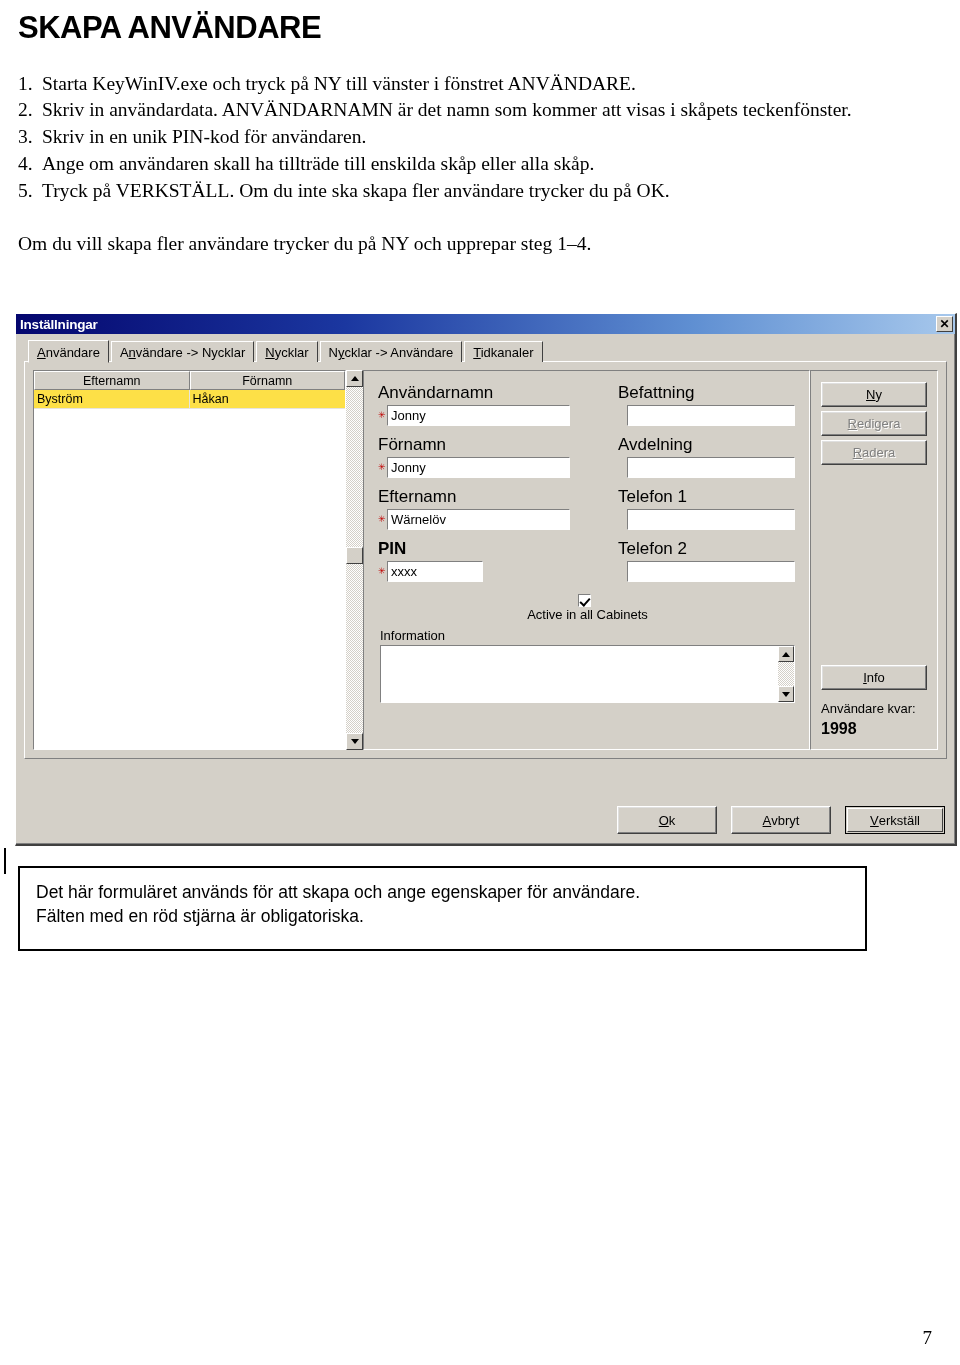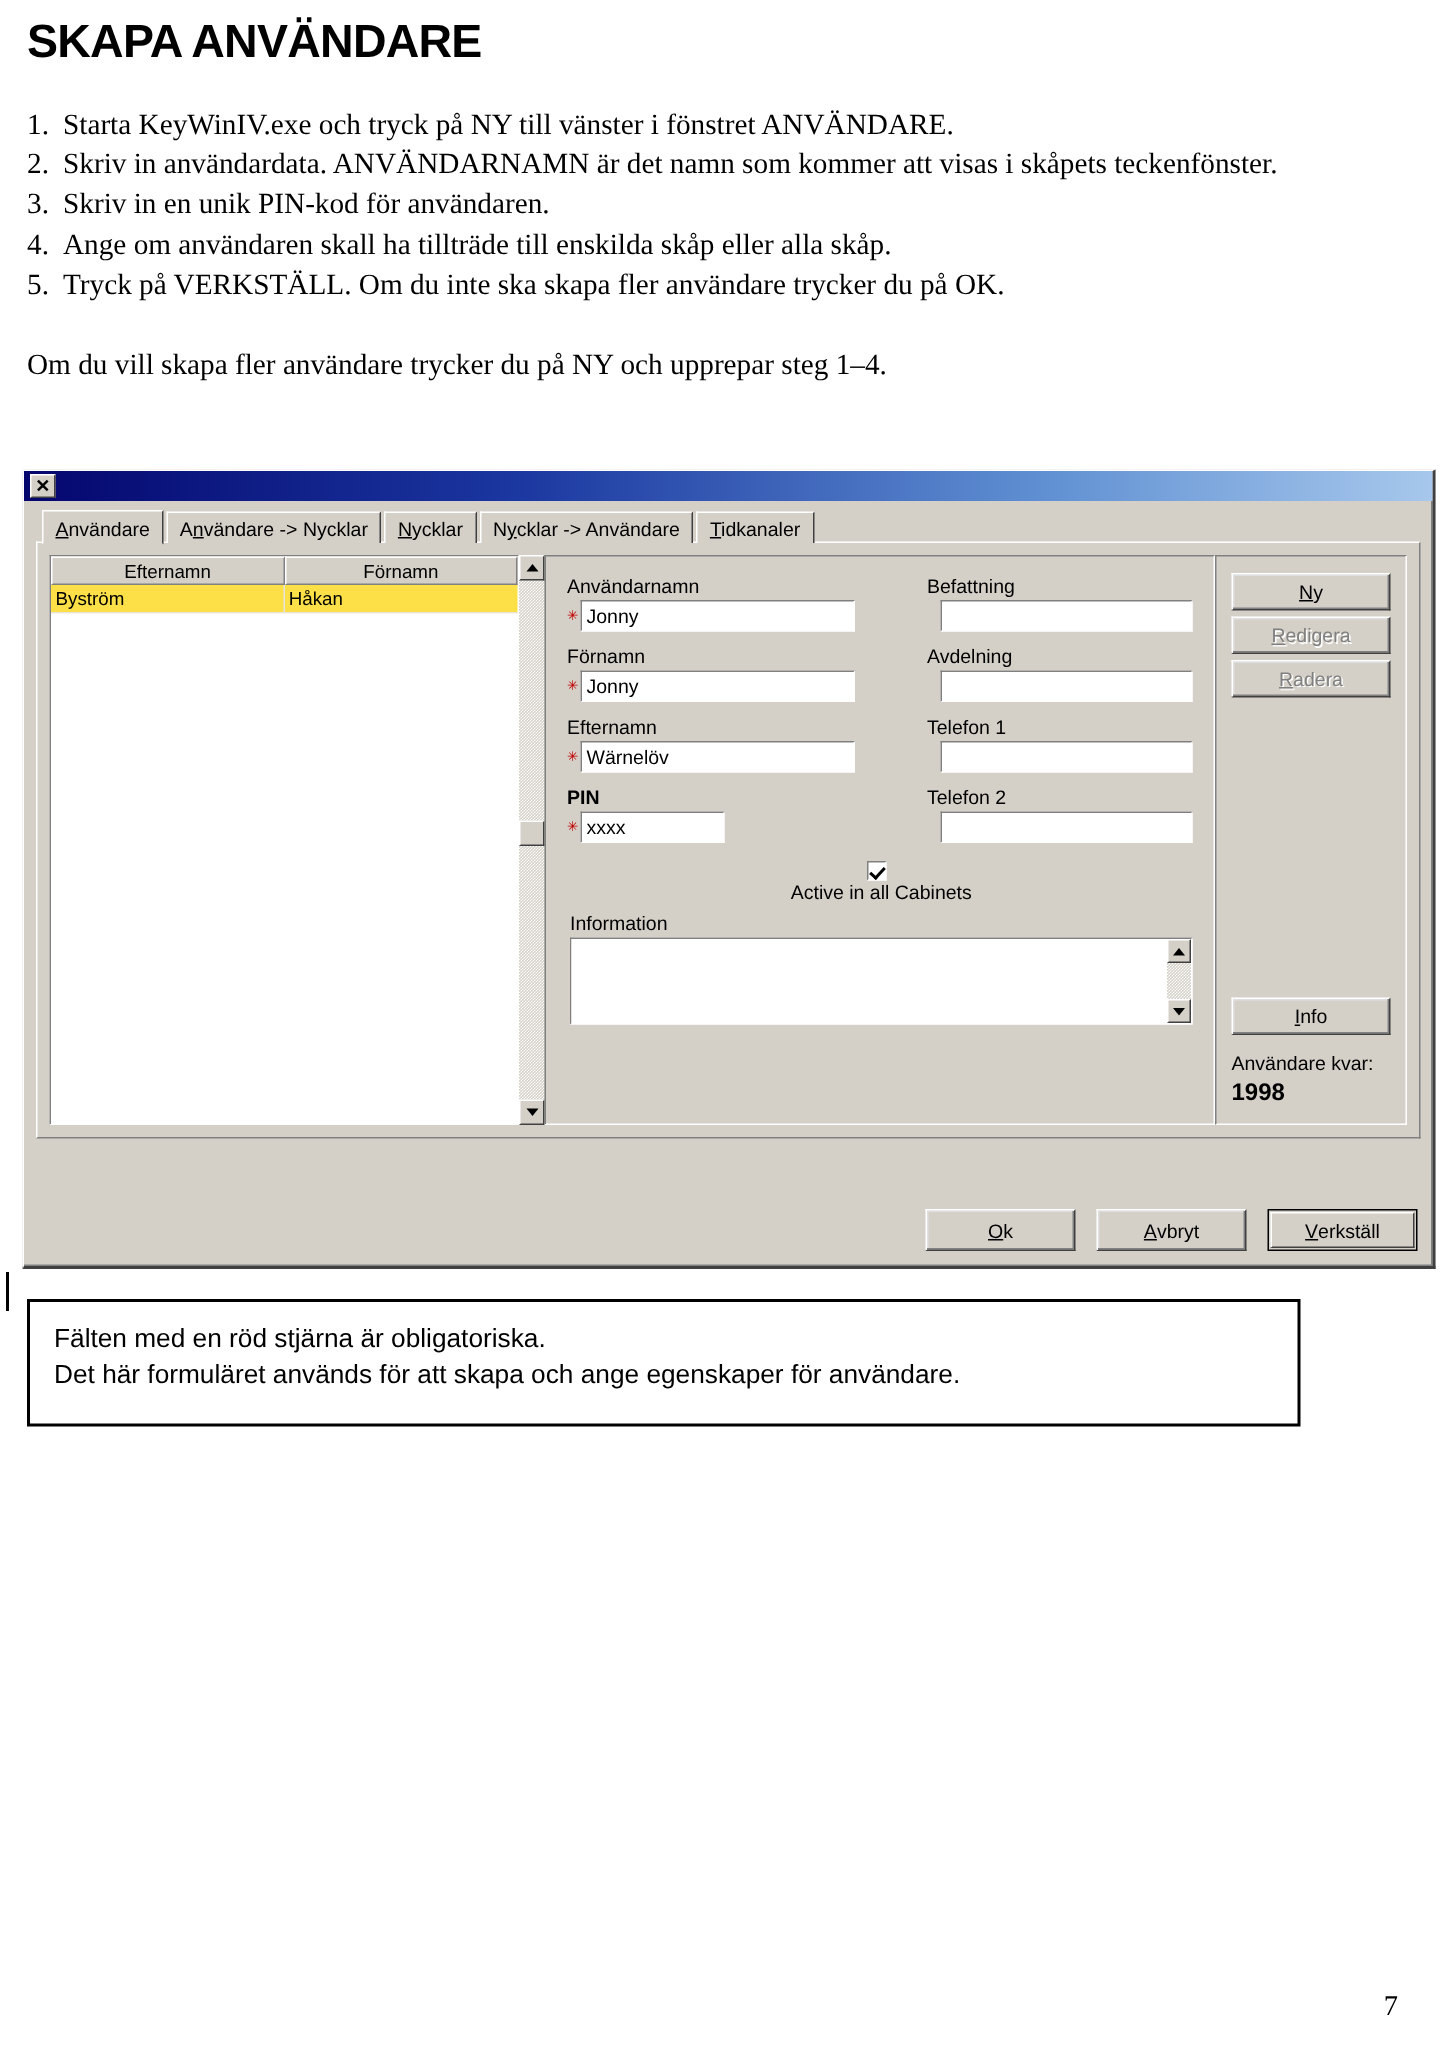--- a/index.html
+++ b/index.html
@@ -228,21 +228,21 @@
   }
   .fieldgrid {
     display: grid;
     grid-template-columns: 192px 1fr;
     column-gap: 48px;
     row-gap: 5px;
   }
   .field { margin-bottom: 4px; }
   .field label {
     display: block;
-    font-size: 13px;
+    font-size: 17px;
     margin-bottom: 2px;
   }
   .field label.bold { font-weight: bold; }
   .inp-row { display: flex; align-items: flex-start; }
   .req-star {
     color: #c00000;
     font-size: 9px;
     width: 9px;
     flex: 0 0 9px;
     line-height: 20px;
@@ -436,20 +436,21 @@
     <span class="step-num">5.</span>
     <span class="step-text">Tryck på VERKSTÄLL. Om du inte ska skapa fler användare trycker du på OK.</span>
   </li>
 </ul>
 
 <div class="closing-para">Om du vill skapa fler användare trycker du på NY och upprepar steg 1–4.</div>
 
 <div class="dialog">
 
   <div class="titlebar">
+    <span class="titlebar-text">Inställningar</span>
     <span class="close-btn">✕</span>
   </div>
 
   <div class="dlg-body">
 
     <div class="tabstrip">
       <div class="tab active"><u>A</u>nvändare</div>
       <div class="tab">A<u>n</u>vändare -&gt; Nycklar</div>
       <div class="tab"><u>N</u>ycklar</div>
       <div class="tab">N<u>y</u>cklar -&gt; Användare</div>
@@ -586,17 +587,17 @@
         <div class="btn-inner"><u>V</u>erkställ</div>
       </div>
     </div>
 
   </div>
 </div>
 
 <div class="tick"></div>
 
 <div class="callout">
+  <div>Det här formuläret används för att skapa och ange egenskaper för användare.</div>
   <div>Fälten med en röd stjärna är obligatoriska.</div>
-  <div>Det här formuläret används för att skapa och ange egenskaper för användare.</div>
 </div>
 
 <div class="pagenum">7</div>
 
 </body></html>

